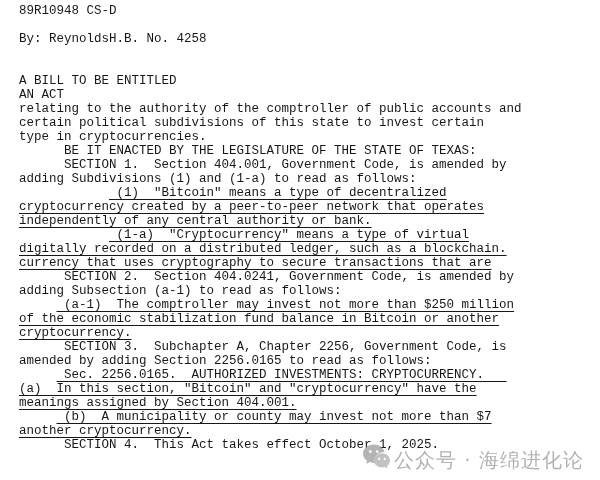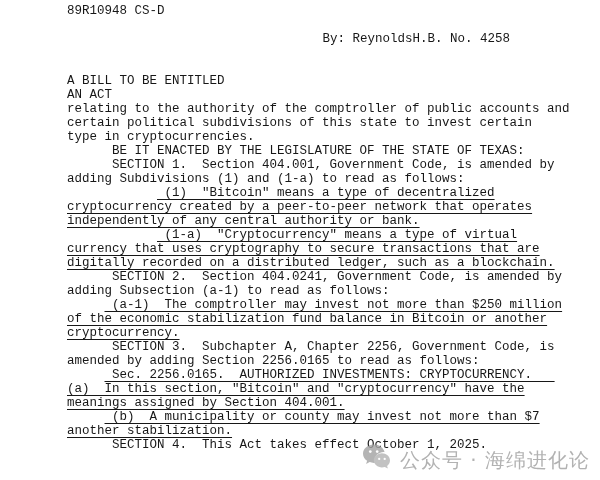--- a/index.html
+++ b/index.html
@@ -10,40 +10,39 @@
     overflow: hidden;
     font-family: "Liberation Mono", "DejaVu Sans Mono", monospace;
   }
   .doc {
     position: absolute;
     left: 0; top: 0; right: 0; bottom: 0;
     padding: 4px 90px 0 19px;
     font-size: 12.5px;
     line-height: 14px;
     color: #171717;
-    margin-left: 48px;
   }
   .line {
     white-space: pre;
     height: 14px;
     letter-spacing: 0;
   }
   .line.center { text-align: left; }
-  .line.split { display: flex; justify-content: flex-end; }
+  .line.split { display: flex; justify-content: flex-start; }
   .u {
     text-decoration: underline;
     text-decoration-thickness: 1px;
     text-underline-offset: 2.5px;
   }
   .watermark {
     position: absolute;
     left: 362px; top: 443px;
     display: flex;
     align-items: center;
-    gap: 9px;
+    gap: 3px;
     pointer-events: none;
   }
   .wm-logo { opacity: 0.8; flex: 0 0 auto; }
   .wm-text {
     font-family: "DejaVu Sans", "Liberation Sans", sans-serif;
     font-size: 20px;
     line-height: 26px;
     color: #b2b2b2;
     letter-spacing: 1px;
     white-space: nowrap;
@@ -64,34 +63,34 @@
       <div class="line"><span>relating to the authority of the comptroller of public accounts and</span></div>
       <div class="line"><span>certain political subdivisions of this state to invest certain</span></div>
       <div class="line"><span>type in cryptocurrencies.</span></div>
       <div class="line"><span>      BE IT ENACTED BY THE LEGISLATURE OF THE STATE OF TEXAS:</span></div>
       <div class="line"><span>      SECTION 1.  Section 404.001, Government Code, is amended by</span></div>
       <div class="line"><span>adding Subdivisions (1) and (1-a) to read as follows:</span></div>
       <div class="line"><span>            </span><span class="u"> (1)  "Bitcoin" means a type of decentralized</span></div>
       <div class="line"><span class="u">cryptocurrency created by a peer-to-peer network that operates</span></div>
       <div class="line"><span class="u">independently of any central authority or bank.</span></div>
       <div class="line"><span>            </span><span class="u"> (1-a)  "Cryptocurrency" means a type of virtual</span></div>
+      <div class="line"><span class="u">digitally recorded on a distributed ledger, such as a blockchain.</span></div>
       <div class="line"><span class="u">currency that uses cryptography to secure transactions that are</span></div>
-      <div class="line"><span class="u">digitally recorded on a distributed ledger, such as a blockchain.</span></div>
       <div class="line"><span>      SECTION 2.  Section 404.0241, Government Code, is amended by</span></div>
       <div class="line"><span>adding Subsection (a-1) to read as follows:</span></div>
       <div class="line"><span>     </span><span class="u"> (a-1)  The comptroller may invest not more than $250 million</span></div>
       <div class="line"><span class="u">of the economic stabilization fund balance in Bitcoin or another</span></div>
       <div class="line"><span class="u">cryptocurrency.</span></div>
       <div class="line"><span>      SECTION 3.  Subchapter A, Chapter 2256, Government Code, is</span></div>
       <div class="line"><span>amended by adding Section 2256.0165 to read as follows:</span></div>
       <div class="line"><span>     </span><span class="u"> Sec. 2256.0165.  AUTHORIZED INVESTMENTS: CRYPTOCURRENCY.   </span></div>
       <div class="line"><span class="u">(a)  In this section, "Bitcoin" and "cryptocurrency" have the</span></div>
       <div class="line"><span class="u">meanings assigned by Section 404.001.</span></div>
       <div class="line"><span>     </span><span class="u"> (b)  A municipality or county may invest not more than $7</span></div>
-      <div class="line"><span class="u">another stabilization.</span></div>
+      <div class="line"><span class="u">another cryptocurrency.</span></div>
       <div class="line"><span>      SECTION 4.  This Act takes effect October 1, 2025.</span></div>
     </div>
 </div>
 
 <div class="watermark">
   <span class="wm-logo">
     <svg width="29" height="28" viewBox="0 0 29 28" xmlns="http://www.w3.org/2000/svg">
       <g>
         <path fill="#a2a2a2" d="M12,1.5 C5.9,1.5 1,5.6 1,10.7 C1,13.6 2.6,16.1 5.1,17.8 L4.1,20.9 L7.7,19.1 C8.9,19.5 10.3,19.9 12,19.9 C12.4,19.9 12.8,19.9 13.2,19.8 C12.9,19 12.7,18.1 12.7,17.2 C12.7,12.7 16.8,9.1 21.7,9.1 C22,9.1 22.3,9.1 22.6,9.2 C21.6,4.8 17.2,1.5 12,1.5 Z"></path>
         <circle fill="#ffffff" cx="8.3" cy="8.6" r="1.35"></circle>

